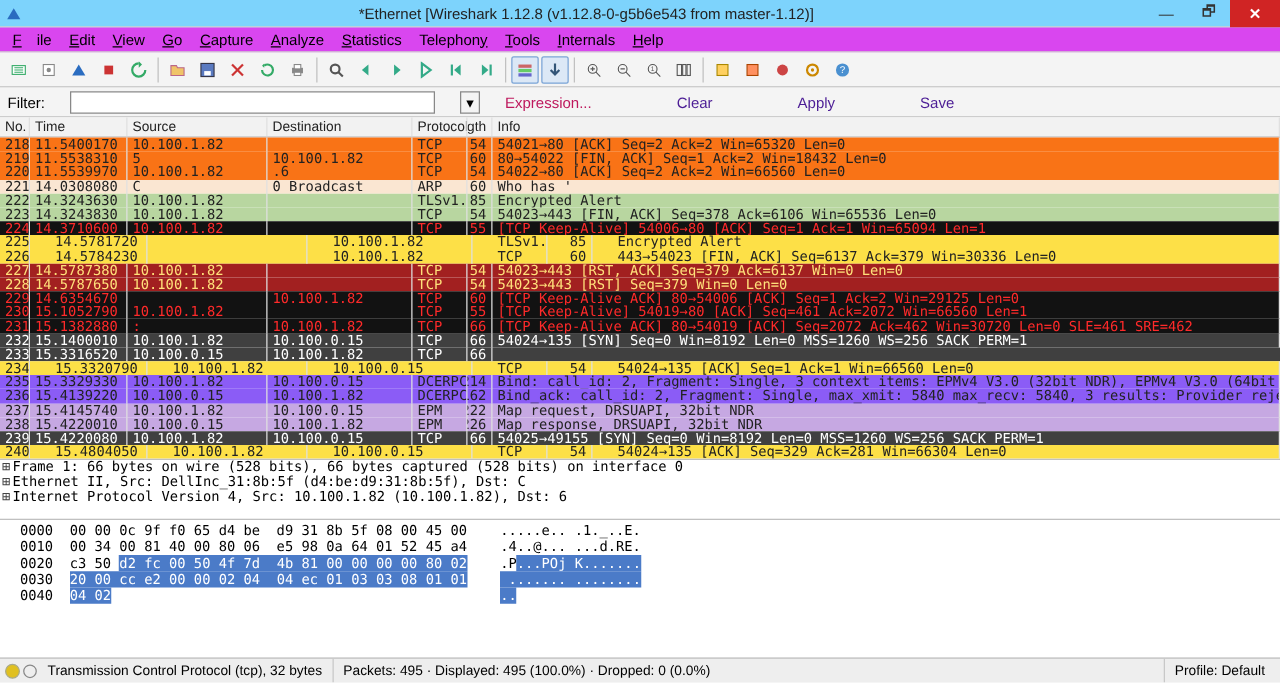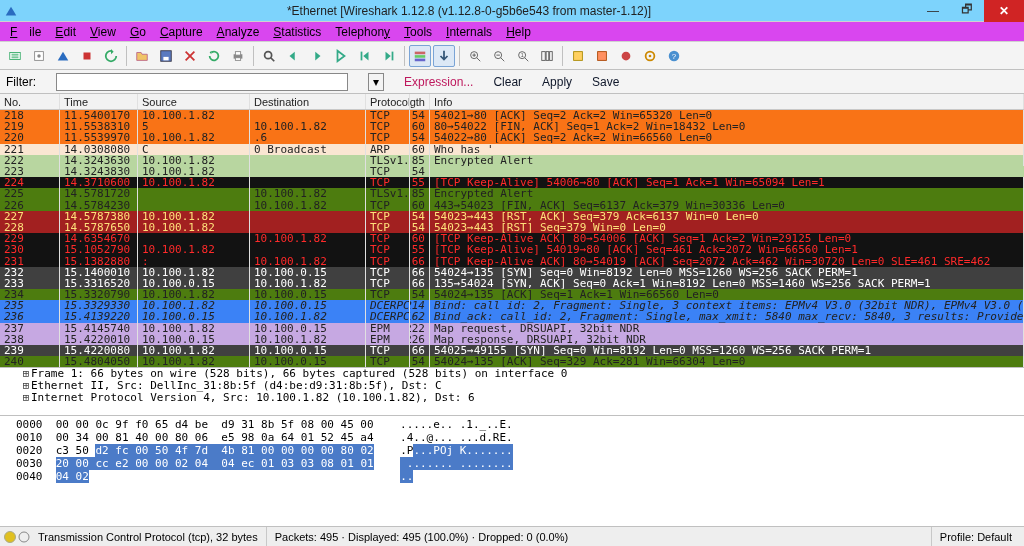--- a/index.html
+++ b/index.html
@@ -58,60 +58,60 @@
     height: 24px; background: #f4f4f4;
     display: flex; align-items: center; padding: 0 6px; gap: 20px;
     border-bottom: 1px solid #c0c0c0;
     font-size: 12px;
   }
   .filterrow input {
     width: 292px; height: 18px; font-size: 11px;
     border: 1px solid #888; padding: 0 2px;
   }
   .filterrow .link { color: #be185d; }
-  .filterrow .grey { color: #0f172a; }
+  .filterrow .grey { color: #4c1d95; margin-left: 48px; }
   
   .packetlist { flex: 0 0 auto; background: #fff; }
   .plhdr {
     height: 16px; display: flex;
     background: #f2f2f2; border-bottom: 1px solid #c8c8c8;
     font-size: 11px; color: #222;
   }
   .plhdr > div, .plrow > div {
     border-right: 1px solid #e0e0e0;
     padding: 0 4px; overflow: hidden; white-space: nowrap;
     display: flex; align-items: center;
   }
-  .c-no   { width: 60px; }
+  .c-no   { width: 24px; }
   .c-time { width: 78px; }
   .c-src  { width: 112px; }
   .c-dst  { width: 116px; }
   .c-prot { width: 44px; }
   .c-len  { width: 20px; justify-content: flex-end; }
   .c-info { flex: 1; }
   .plbody { font-family: "Lucida Console","Consolas",monospace; font-size: 11px; line-height: 11px; }
   .plrow { height: 11.2px; display: flex; }
   
   .r-green  { background: #f97316; color: #222; }
   .r-peach  { background: #fae6d2; color: #222; }
   .r-greenD { background: #b8d6a0; color: #222; }
-  .r-white  { background: #4d7c0f; color: #222; }
+  .r-white  { background: #fde047; color: #222; gap: 16px; }
   .r-blackR { background: #121212; color: #ff2a2a; }
   .r-red    { background: #a22020; color: #ffe07a; }
   .r-grey   { background: #404040; color: #fff; }
-  .r-lilac  { background: #3b82f6; color: #222; font-style: italic; }
+  .r-lilac  { background: #8b5cf6; color: #222; }
   .r-lilacD { background: #c6a8e2; color: #222; }
   
   .details {
     height: 48px; background: #fff;
     border-top: 1px solid #c0c0c0;
     font-family: "Lucida Console","Consolas",monospace;
     font-size: 11px; padding: 0; overflow: hidden;
   }
-  .details div { padding: 0 21px; height: 12px; line-height: 12px; white-space: nowrap; }
+  .details div { padding: 0 0; height: 12px; line-height: 12px; white-space: nowrap; }
   .details .sel { background: #3b66b0; color: #fff; }
   .expander { display: inline-block; width: 10px; text-align: center; color: #444; }
   
   .hexpane {
     flex: 1; background: #fff;
     border-top: 1px solid #c0c0c0;
     font-family: "Lucida Console","Consolas",monospace;
     font-size: 11px; padding: 2px 16px; line-height: 13px;
     white-space: pre;
   }
@@ -395,20 +395,21 @@
         <div class="c-len">85</div>
         <div class="c-info">Encrypted Alert</div>
       </div>
       <div class="plrow r-greenD">
         <div class="c-no">223</div>
         <div class="c-time">14.3243830</div>
         <div class="c-src">10.100.1.82</div>
         <div class="c-dst"></div>
         <div class="c-prot">TCP</div>
         <div class="c-len">54</div>
+        <div class="c-info">54023→443 [FIN, ACK] Seq=378 Ack=6106 Win=65536 Len=0</div>
       </div>
       <div class="plrow r-blackR">
         <div class="c-no">224</div>
         <div class="c-time">14.3710600</div>
         <div class="c-src">10.100.1.82</div>
         <div class="c-dst"></div>
         <div class="c-prot">TCP</div>
         <div class="c-len">55</div>
         <div class="c-info">[TCP Keep-Alive] 54006→80 [ACK] Seq=1 Ack=1 Win=65094 Len=1</div>
       </div>
@@ -484,21 +485,20 @@
         <div class="c-len">66</div>
         <div class="c-info">54024→135 [SYN] Seq=0 Win=8192 Len=0 MSS=1260 WS=256 SACK_PERM=1</div>
       </div>
       <div class="plrow r-grey">
         <div class="c-no">233</div>
         <div class="c-time">15.3316520</div>
         <div class="c-src">10.100.0.15</div>
         <div class="c-dst">10.100.1.82</div>
         <div class="c-prot">TCP</div>
         <div class="c-len">66</div>
-        <div class="c-info">135→54024 [SYN, ACK] Seq=0 Ack=1 Win=8192 Len=0 MSS=1460 WS=256 SACK_PERM=1</div>
       </div>
       <div class="plrow r-white">
         <div class="c-no">234</div>
         <div class="c-time">15.3320790</div>
         <div class="c-src">10.100.1.82</div>
         <div class="c-dst">10.100.0.15</div>
         <div class="c-prot">TCP</div>
         <div class="c-len">54</div>
         <div class="c-info">54024→135 [ACK] Seq=1 Ack=1 Win=66560 Len=0</div>
       </div>

